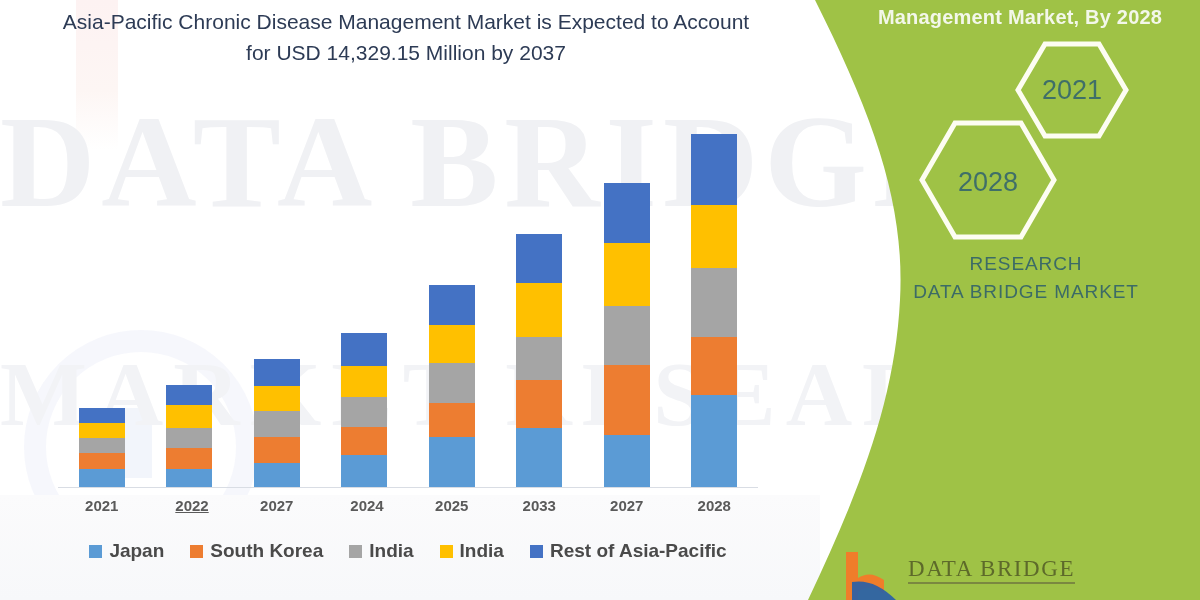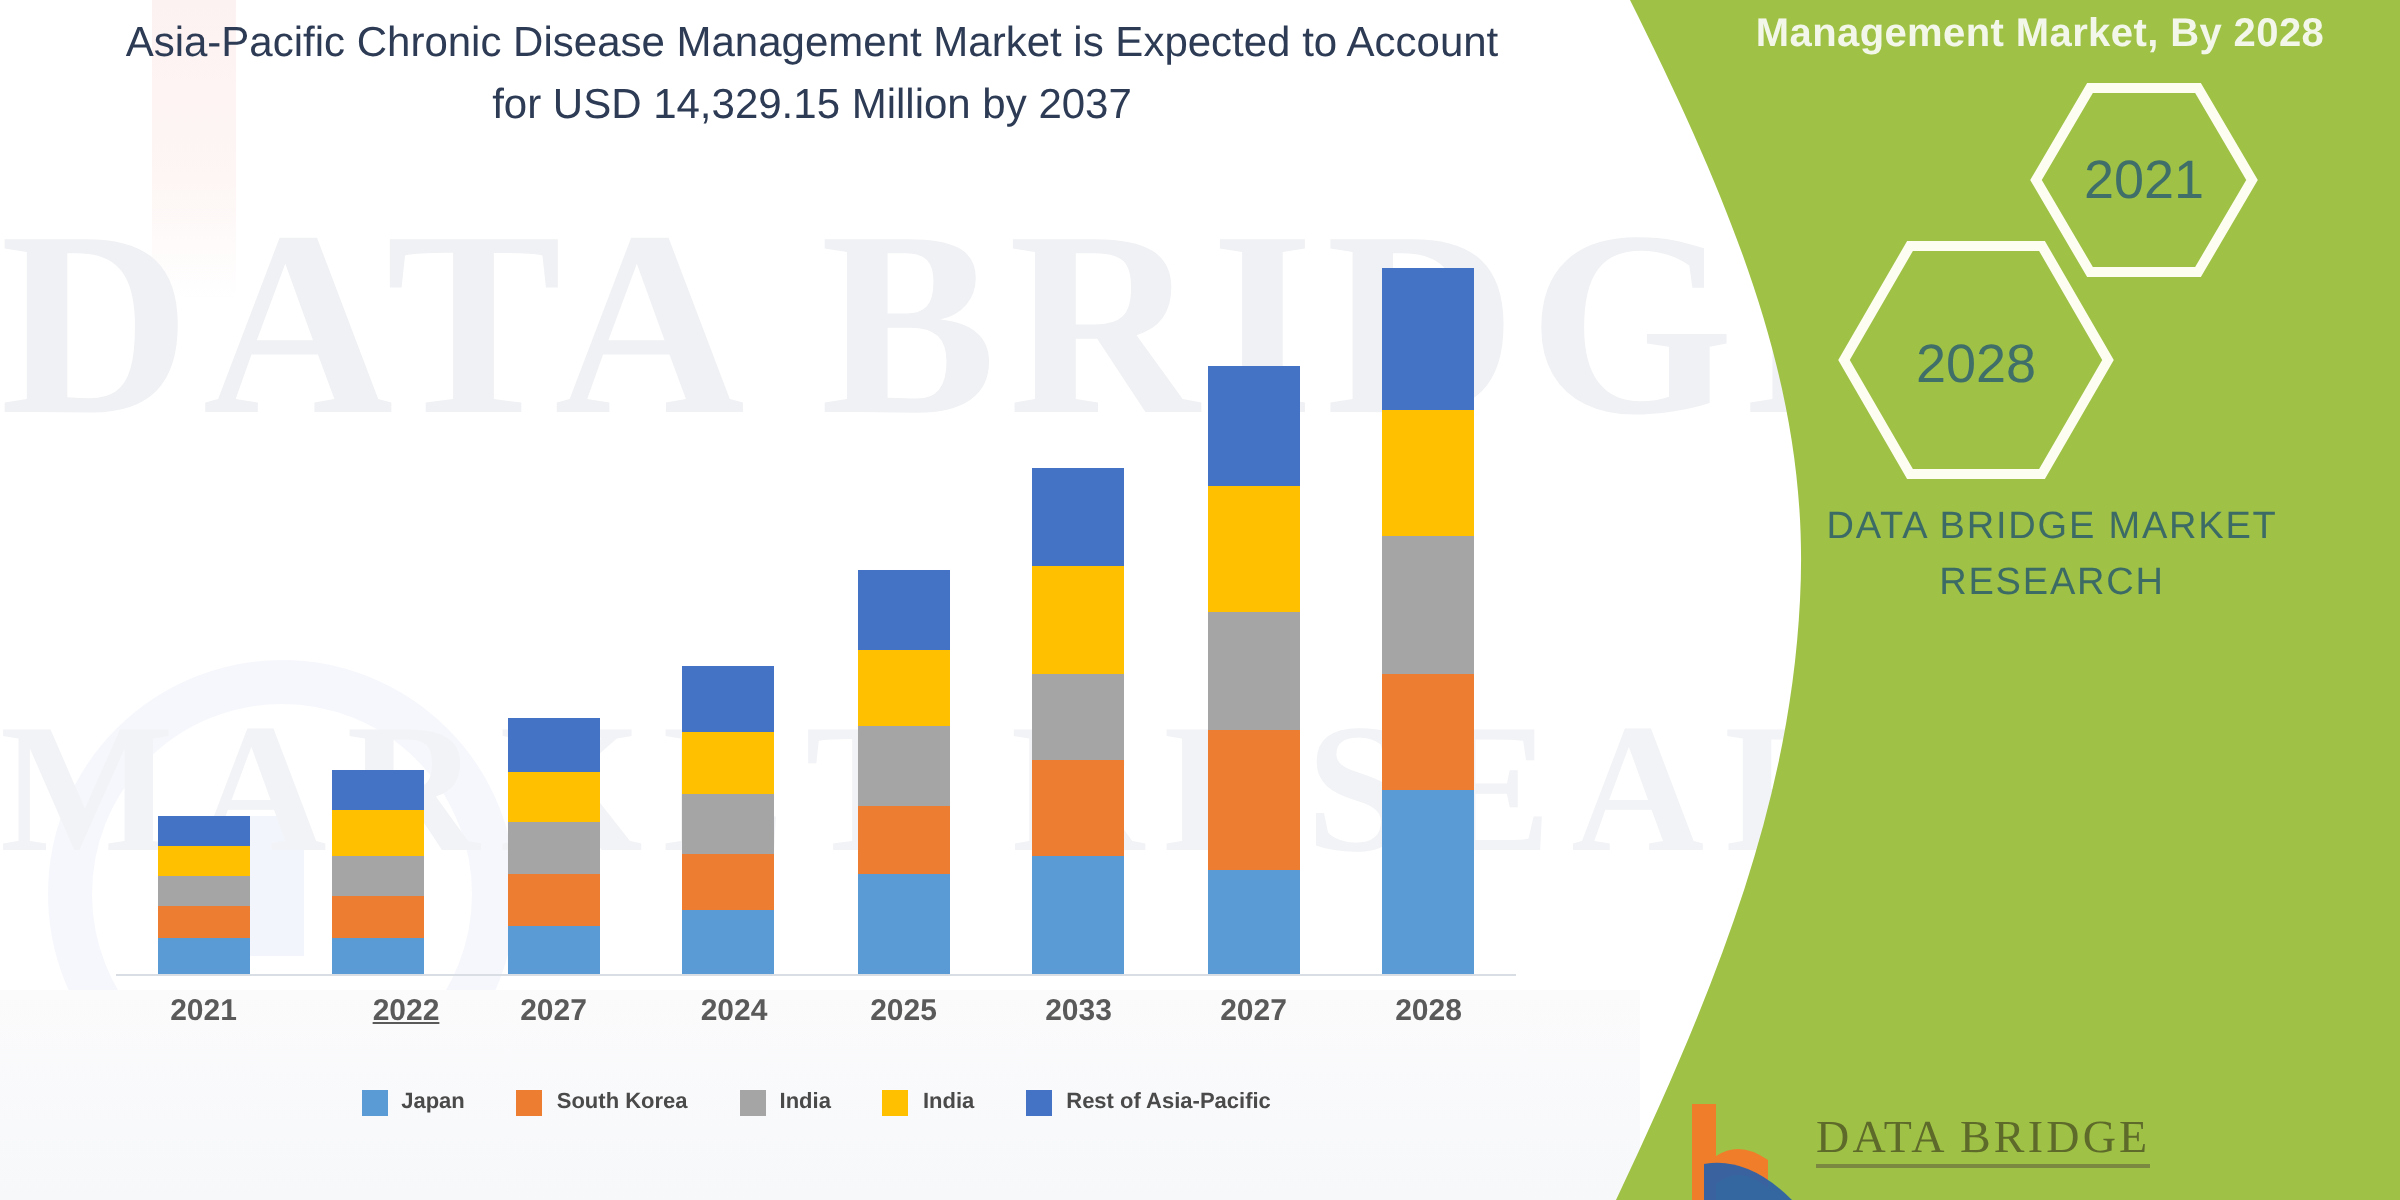--- a/index.html
+++ b/index.html
@@ -94,21 +94,21 @@
     color:#5a5a5a;font-size:15px;font-weight:600;top:0;
   }
 
   
   .legend{
     position:absolute;left:58px;top:538px;width:700px;height:26px;
     display:flex;align-items:center;justify-content:center;gap:26px;
   }
   .legend-item{display:flex;align-items:center;gap:7px;}
   .legend-swatch{width:13px;height:13px;flex:none;}
-  .legend-label{color:#4a4a4a;font-size:11px;font-weight:600;white-space:nowrap;}
+  .legend-label{color:#4a4a4a;font-size:19px;font-weight:600;white-space:nowrap;}
 </style>
 </head>
 <body>
 
 <div class="bg-wash wash-pink"></div>
 <div class="bg-wash wash-ring"></div>
 <div class="bg-wash wash-ring2"></div>
 <div class="bg-wash wash-bot"></div>
 
 <div class="watermark wm-1">DATA BRIDGE</div>
@@ -127,22 +127,22 @@
 
     <polygon points="238,90 265,44 319,44 346,90 319,136 265,136" fill="none" stroke="#fdfdf2" stroke-width="5"></polygon>
 
     <polygon points="142,180 175,123 241,123 274,180 241,237 175,237" fill="none" stroke="#fdfdf2" stroke-width="5"></polygon>
     <text x="292" y="99" text-anchor="middle" font-family="Liberation Sans, sans-serif" font-size="27" fill="#3f6f68">2021</text>
     <text x="208" y="191" text-anchor="middle" font-family="Liberation Sans, sans-serif" font-size="27" fill="#3f6f68">2028</text>
   </svg>
 </div>
 
 <div class="brand-text">
+  <div>RESEARCH</div>
   <div>DATA BRIDGE MARKET</div>
-  <div>RESEARCH</div>
 </div>
 
 <div class="logo">
   <svg width="70" height="56" viewBox="0 0 70 56" aria-hidden="true">
     <path d="M10,4 L22,4 L22,30 Q34,22 48,32 L48,46 Q34,34 22,44 L22,56 L10,56 Z" fill="#f07d2a"></path>
     <path d="M16,34 Q38,30 60,52 L60,56 L16,56 Z" fill="#2a5fa8" opacity="0.92"></path>
   </svg>
   <div class="logo-text">
     <u>DATA BRIDGE</u>
   </div>
@@ -224,21 +224,21 @@
           <div class="seg" title="China 2028" style="height: 63px; background: rgb(255, 192, 0);"></div>
           <div class="seg" title="India 2028" style="height: 69px; background: rgb(165, 165, 165);"></div>
           <div class="seg" title="South Korea 2028" style="height: 58px; background: rgb(237, 125, 49);"></div>
           <div class="seg" title="Japan 2028" style="height: 92px; background: rgb(91, 155, 213);"></div>
         </div>
       </div>
     </div>
 
   <div class="xlabels" id="xlabels">
       <div class="xlabel" style="left: -0.25px;">2021</div>
-      <div class="xlabel" style="left: 101px; text-decoration: underline;">2022</div>
+      <div class="xlabel" style="left: 90px; text-decoration: underline;">2022</div>
       <div class="xlabel" style="left: 174.75px;">2027</div>
       <div class="xlabel" style="left: 265px;">2024</div>
       <div class="xlabel" style="left: 349.75px;">2025</div>
       <div class="xlabel" style="left: 437.25px;">2033</div>
       <div class="xlabel" style="left: 524.75px; text-align: center;">2027</div>
       <div class="xlabel" style="left: 612.25px;">2028</div>
     </div>
 
   <div class="legend" id="legend">
       <div class="legend-item">

